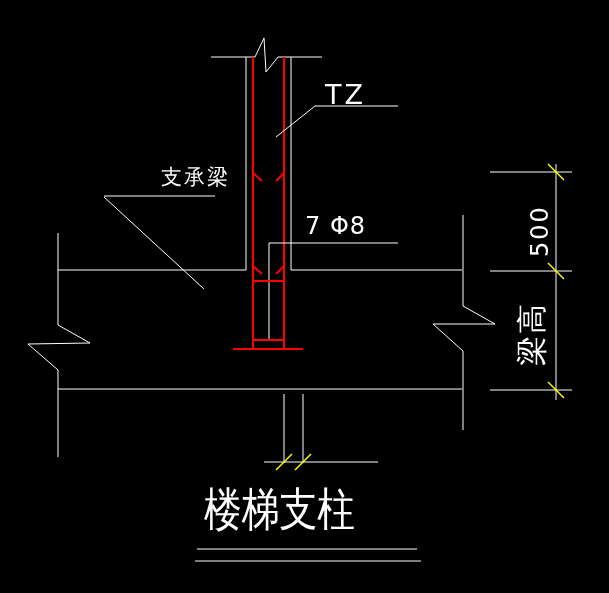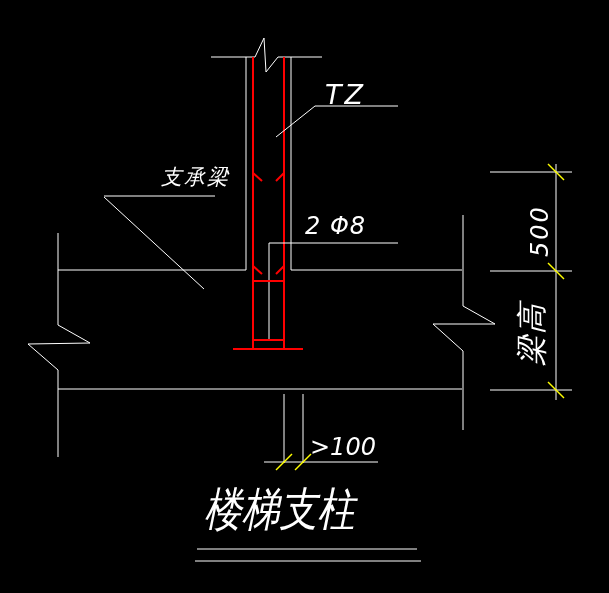--- a/index.html
+++ b/index.html
@@ -2,21 +2,20 @@
 <html style="--background: #000000; --line: #ffffff; --rebar: #ff0000; --tick: #ffff00;"><head>
 <meta charset="utf-8">
 <style>
   html,body{margin:0;padding:0;background:#000;}
   .canvas{
     position:relative;
     width:609px;height:593px;
     background:var(--background,#000);
     overflow:hidden;
     font-family:"DejaVu Sans",sans-serif;
-    font-style:italic;
   }
   svg.linework{position:absolute;left:0;top:0;}
   .w{stroke:var(--line,#fff);stroke-width:1;fill:none;}
   .r{stroke:var(--rebar,#f00);stroke-width:2;fill:none;}
   .y{stroke:var(--tick,#ff0);stroke-width:1.5;fill:none;}
   .lbl{
     position:absolute;
     color:var(--line,#fff);
     white-space:nowrap;
     line-height:1;
@@ -111,23 +110,22 @@
     <g>
       <path class="w" d="M197,549 H417"></path>
       <path class="w" d="M195,561 H421"></path>
     </g>
   </svg>
 
   <div class="lbl lbl-tz">TZ</div>
 
   <div class="lbl lbl-beam">支承梁</div>
 
-  <div class="lbl lbl-rebar">2 Φ8</div>
+  <div class="lbl lbl-rebar">7 Φ8</div>
 
   <div class="lbl lbl-500">500</div>
 
   <div class="lbl lbl-lh">梁高</div>
 
-  <div class="lbl lbl-100">&gt;100</div>
 
   <div class="lbl lbl-title">楼梯支柱</div>
 
 </div>
 
 </body></html>

